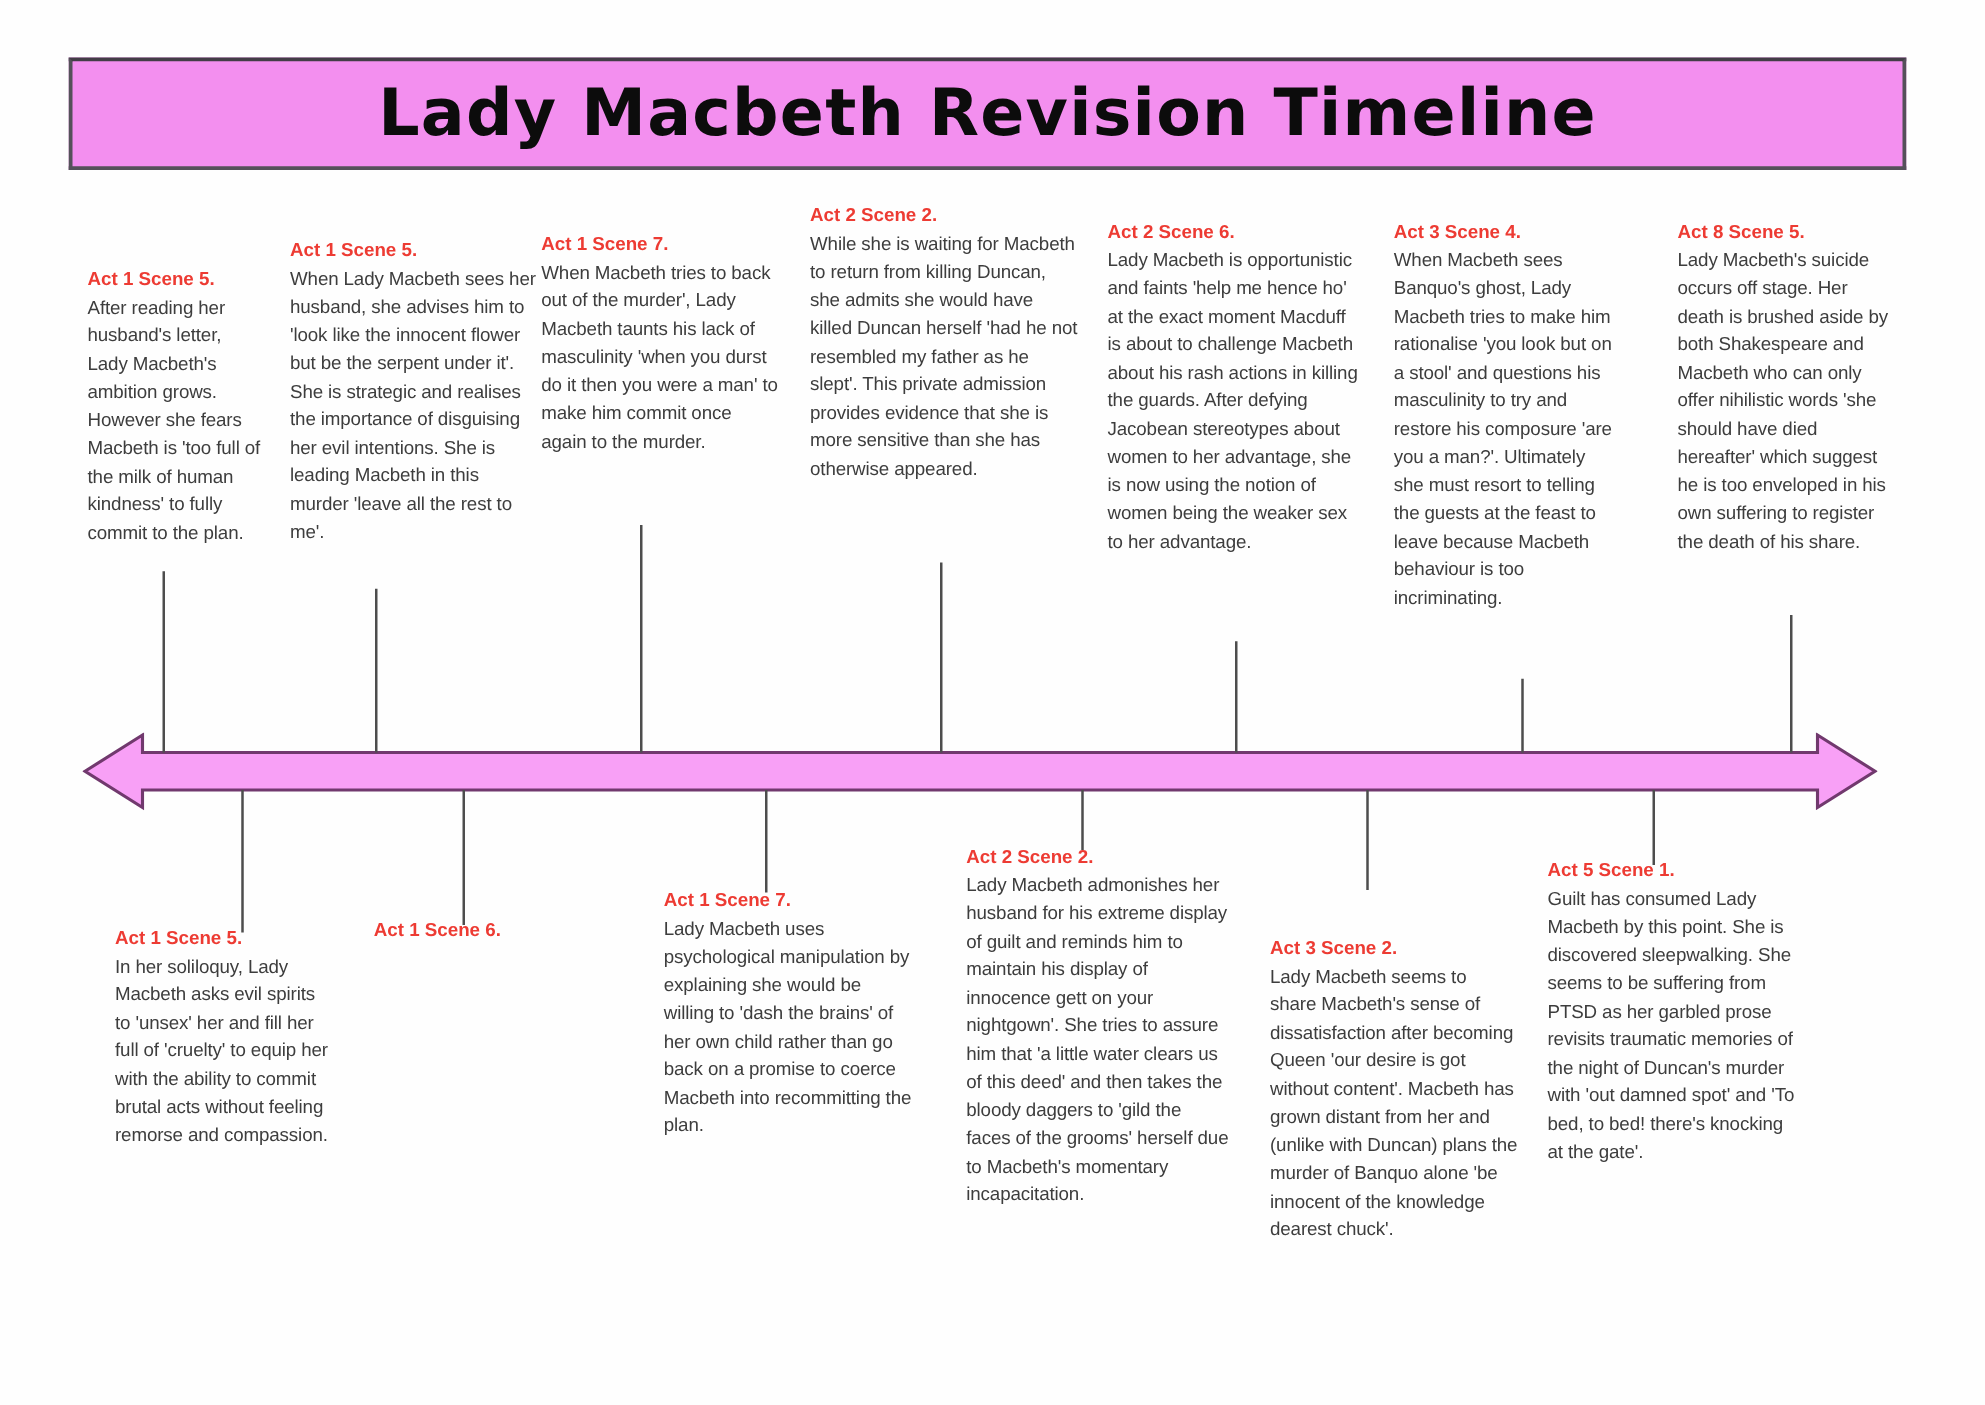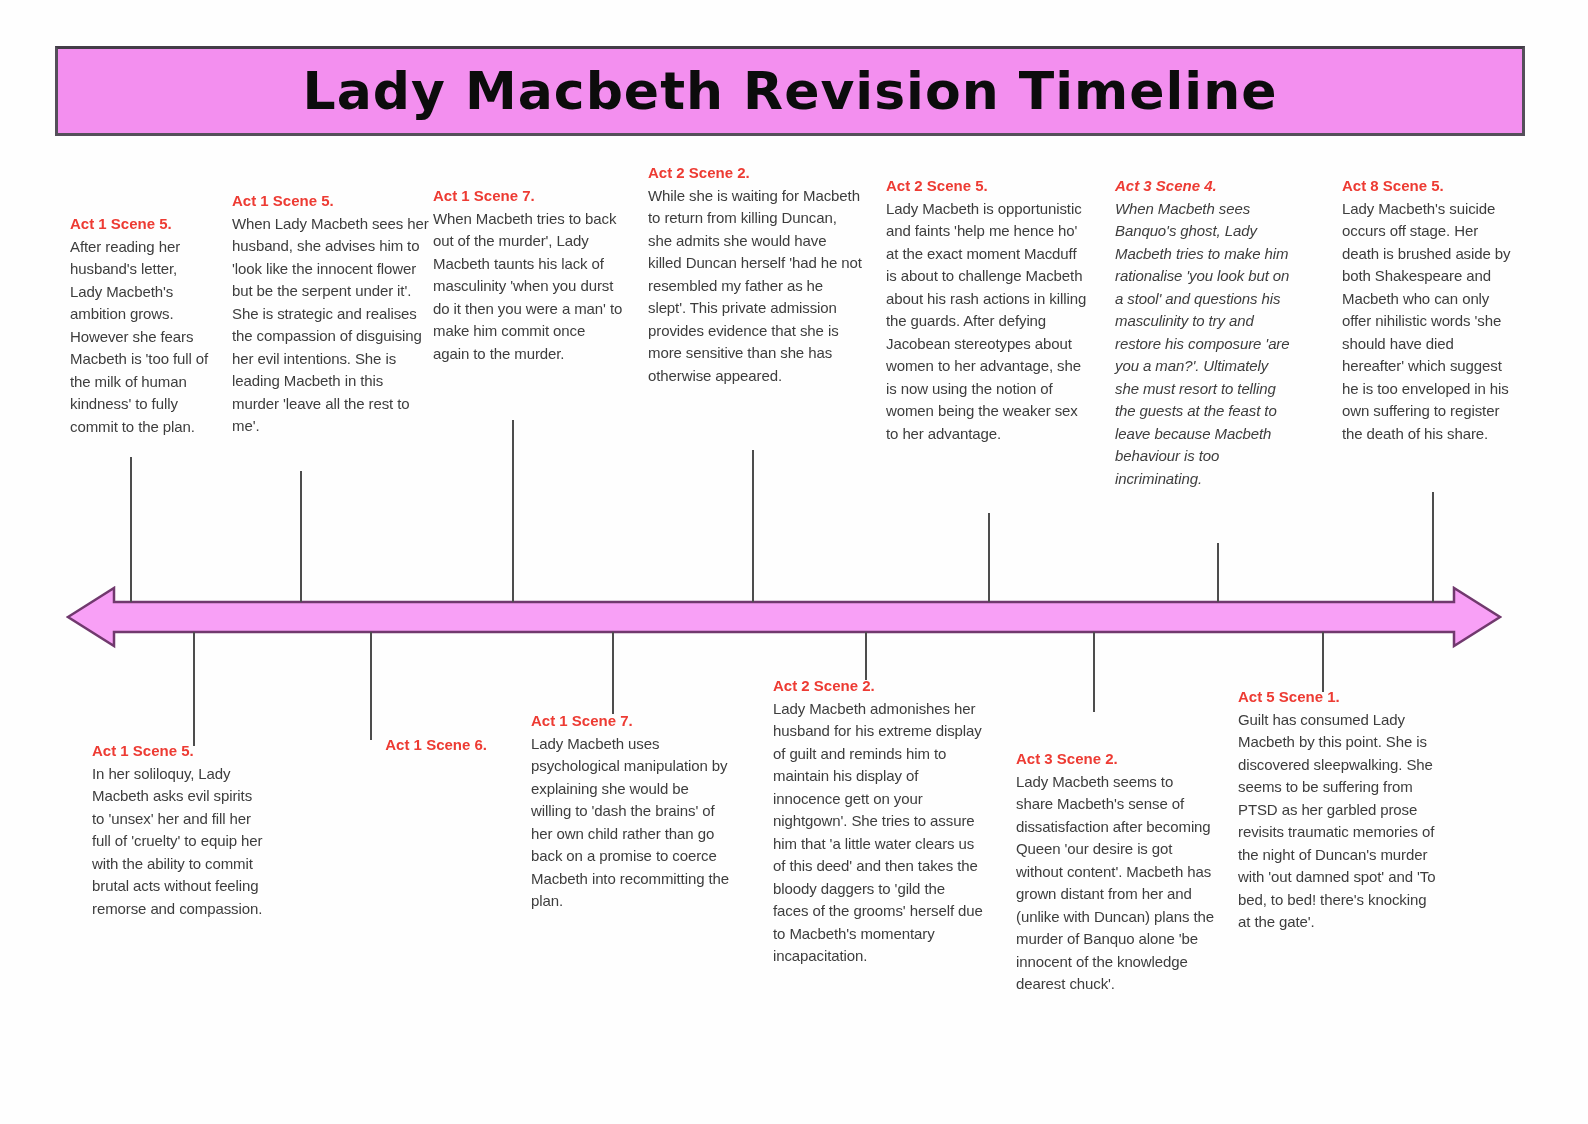--- a/index.html
+++ b/index.html
@@ -70,24 +70,24 @@
     font-size: 15px;
     color: var(--body-text, #3d3d3d);
     line-height: 1.5;
     letter-spacing: -0.1px;
   }
   .t1 { left: 70px;   top: 213px; width: 140px; }
   .t2 { left: 232px;  top: 190px; width: 198px; }
   .t3 { left: 433px;  top: 185px; width: 192px; }
   .t4 { left: 648px;  top: 162px; width: 215px; }
   .t5 { left: 886px;  top: 175px; width: 205px; }
-  .t6 { left: 1115px; top: 175px; width: 180px; font-style: italic; }
+  .t6 { left: 1115px; top: 175px; width: 180px; }
   .t7 { left: 1342px; top: 175px; width: 170px; }
   .b1 { left: 92px;   top: 740px; width: 172px; }
-  .b2 { left: 299px;  top: 734px; width: 188px; text-align: right; }
+  .b2 { left: 299px;  top: 734px; width: 188px; }
   .b3 { left: 531px;  top: 710px; width: 202px; }
   .b4 { left: 773px;  top: 675px; width: 210px; }
   .b5 { left: 1016px; top: 748px; width: 198px; }
   .b6 { left: 1238px; top: 686px; width: 198px; }
 </style>
 </head>
 <body>
 
 <div class="page">
 
@@ -113,32 +113,32 @@
   <div class="connector c11"></div>
   <div class="connector c12"></div>
   <div class="connector c13"></div>
 
   <div class="event t1">
     <div class="event-heading">Act 1 Scene 5.</div>
     <div class="event-body">After reading her husband's letter, Lady Macbeth's ambition grows. However she fears Macbeth is 'too full of the milk of human kindness' to fully commit to the plan.</div>
   </div>
   <div class="event t2">
     <div class="event-heading">Act 1 Scene 5.</div>
-    <div class="event-body">When Lady Macbeth sees her husband, she advises him to 'look like the innocent flower but be the serpent under it'. She is strategic and realises the compassion of disguising her evil intentions. She is leading Macbeth in this murder 'leave all the rest to me'.</div>
+    <div class="event-body">When Lady Macbeth sees her husband, she advises him to 'look like the innocent flower but be the serpent under it'. She is strategic and realises the importance of disguising her evil intentions. She is leading Macbeth in this murder 'leave all the rest to me'.</div>
   </div>
   <div class="event t3">
     <div class="event-heading">Act 1 Scene 7.</div>
     <div class="event-body">When Macbeth tries to back out of the murder', Lady Macbeth taunts his lack of masculinity 'when you durst do it then you were a man' to make him commit once again to the murder.</div>
   </div>
   <div class="event t4">
     <div class="event-heading">Act 2 Scene 2.</div>
     <div class="event-body">While she is waiting for Macbeth to return from killing Duncan, she admits she would have killed Duncan herself 'had he not resembled my father as he slept'. This private admission provides evidence that she is more sensitive than she has otherwise appeared.</div>
   </div>
   <div class="event t5">
-    <div class="event-heading">Act 2 Scene 5.</div>
+    <div class="event-heading">Act 2 Scene 6.</div>
     <div class="event-body">Lady Macbeth is opportunistic and faints 'help me hence ho' at the exact moment Macduff is about to challenge Macbeth about his rash actions in killing the guards. After defying Jacobean stereotypes about women to her advantage, she is now using the notion of women being the weaker sex to her advantage.</div>
   </div>
   <div class="event t6">
     <div class="event-heading">Act 3 Scene 4.</div>
     <div class="event-body">When Macbeth sees Banquo's ghost, Lady Macbeth tries to make him rationalise 'you look but on a stool' and questions his masculinity to try and restore his composure 'are you a man?'. Ultimately she must resort to telling the guests at the feast to leave because Macbeth behaviour is too incriminating.</div>
   </div>
   <div class="event t7">
     <div class="event-heading">Act 8 Scene 5.</div>
     <div class="event-body">Lady Macbeth's suicide occurs off stage. Her death is brushed aside by both Shakespeare and Macbeth who can only offer nihilistic words 'she should have died hereafter' which suggest he is too enveloped in his own suffering to register the death of his share.</div>
   </div>

